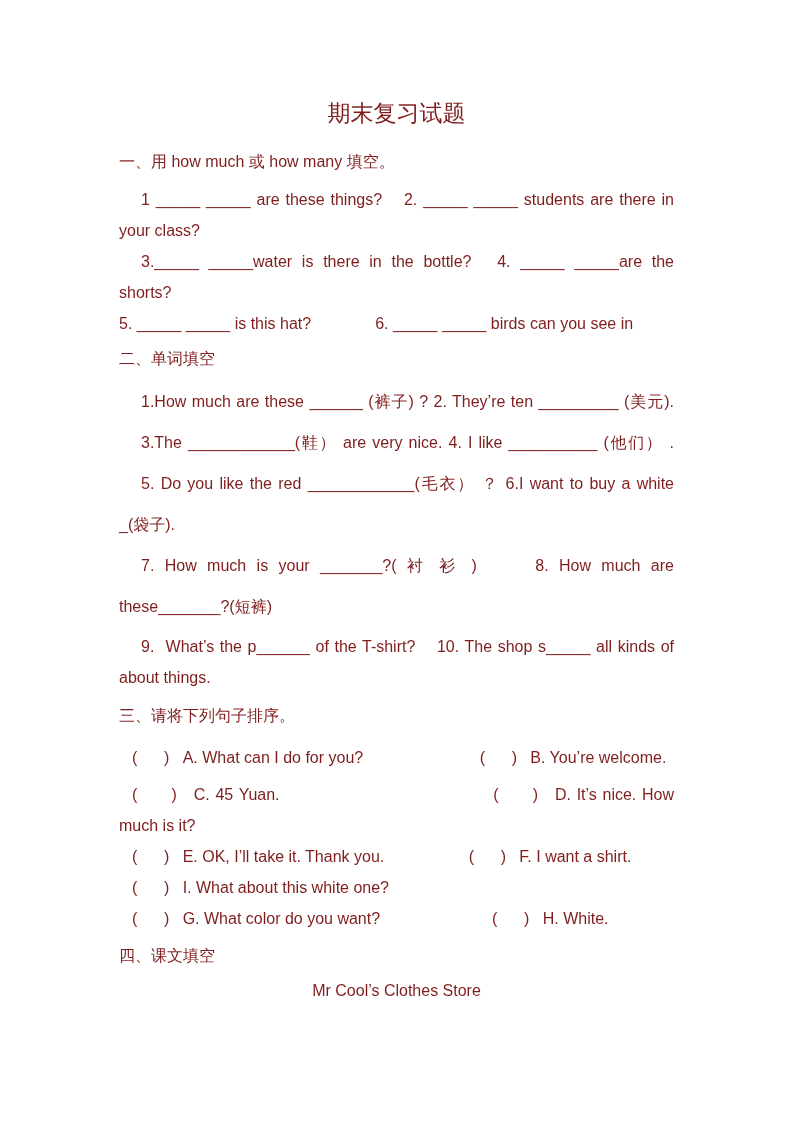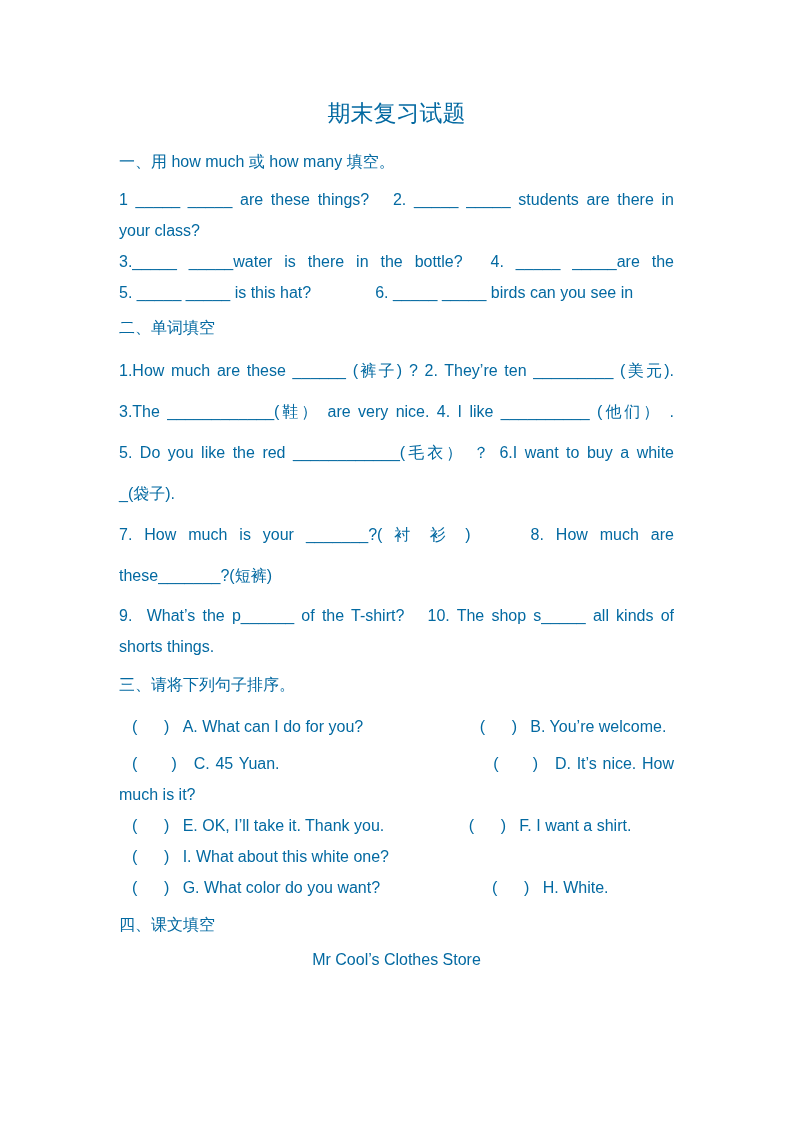--- a/index.html
+++ b/index.html
@@ -6,63 +6,64 @@
   .page {
     position:relative;
     width:793px; height:1122px;
     margin:0 auto;
     background:#ffffff;
     box-sizing:border-box;
     padding:98px 119px 0 119px;
     overflow:hidden;
     font-family:"Liberation Sans","DejaVu Sans",sans-serif;
     font-size:16px;
-    color:#0369a1;
+    color:#7f1d1d;
   }
   .title {
     margin:0;
     font-size:23px;
     font-weight:400;
     line-height:30px;
     text-align:center;
   }
   p { margin:0; line-height:31px; text-align:left; }
   .lh41 { line-height:41px; }
-  .jl { text-align:justify; text-align-last:justify; }
+  .jl { text-align:justify; text-align-last:justify;margin-left:22px; }
   .j  { text-align:justify; }
   .ind { text-indent:13px; }
   .center { text-align:center; }
   .mt4 { margin-top:4px; }
   .mt6 { margin-top:6px; }
   .mt7 { margin-top:7px; }
   .mt11 { margin-top:11px; }
   .mt13 { margin-top:18px; }
 </style>
 </head>
 <body>
 
 <div class="page">
 
   <h1 class="title">期末复习试题</h1>
 
   <p class="mt13">一、用 how much 或 how many 填空。</p>
   <p class="jl mt7">1 _____ _____ are these things?  2. _____ _____ students are there in</p>
   <p>your class?</p>
   <p class="jl">3._____ _____water is there in the bottle?  4. _____ _____are the</p>
+  <p>shorts?</p>
   <p>5. _____ _____ is this hat?    6. _____ _____ birds can you see in</p>
 
   <p class="mt4">二、单词填空</p>
   <p class="jl lh41 mt7">1.How much are these ______ (裤子) ? 2. They’re ten _________ (美元).</p>
   <p class="jl lh41">3.The ____________(鞋） are very nice. 4. I like __________ (他们） .</p>
   <p class="jl lh41">5. Do you like the red ____________(毛衣） ？ 6.I want to buy a white</p>
   <p class="lh41">_(袋子).</p>
   <p class="jl lh41">7. How much is your _______?( 衬 衫 )    8. How much are</p>
   <p class="lh41">these_______?(短裤)</p>
   <p class="jl mt4">9.&nbsp; What’s the p______ of the T-shirt?  10. The shop s_____ all kinds of</p>
-  <p>shorts things.</p>
+  <p>about things.</p>
 
   <p class="mt7">三、请将下列句子排序。</p>
   <p class="ind mt11">(&nbsp;&nbsp;&nbsp;&nbsp;&nbsp;&nbsp;)&nbsp;&nbsp;&nbsp;A. What can I do for you?       &nbsp;(&nbsp;&nbsp;&nbsp;&nbsp;&nbsp;&nbsp;)&nbsp;&nbsp;&nbsp;B. You’re welcome.</p>
   <p class="ind j mt6">(&nbsp;&nbsp;&nbsp;&nbsp;&nbsp;&nbsp;)&nbsp;&nbsp;&nbsp;C. 45 Yuan.             &nbsp;(&nbsp;&nbsp;&nbsp;&nbsp;&nbsp;&nbsp;)&nbsp;&nbsp;&nbsp;D. It’s nice. How much is it?</p>
   <p class="ind">(&nbsp;&nbsp;&nbsp;&nbsp;&nbsp;&nbsp;)&nbsp;&nbsp;&nbsp;E. OK, I’ll take it. Thank you.     &nbsp;(&nbsp;&nbsp;&nbsp;&nbsp;&nbsp;&nbsp;)&nbsp;&nbsp;&nbsp;F. I want a shirt.</p>
   <p class="ind">(&nbsp;&nbsp;&nbsp;&nbsp;&nbsp;&nbsp;)&nbsp;&nbsp;&nbsp;I. What about this white one?</p>
   <p class="ind">(&nbsp;&nbsp;&nbsp;&nbsp;&nbsp;&nbsp;)&nbsp;&nbsp;&nbsp;G. What color do you want?       (&nbsp;&nbsp;&nbsp;&nbsp;&nbsp;&nbsp;)&nbsp;&nbsp;&nbsp;H. White.</p>
 
   <p class="mt6">四、课文填空</p>
   <p class="center mt4">Mr Cool’s Clothes Store</p>

